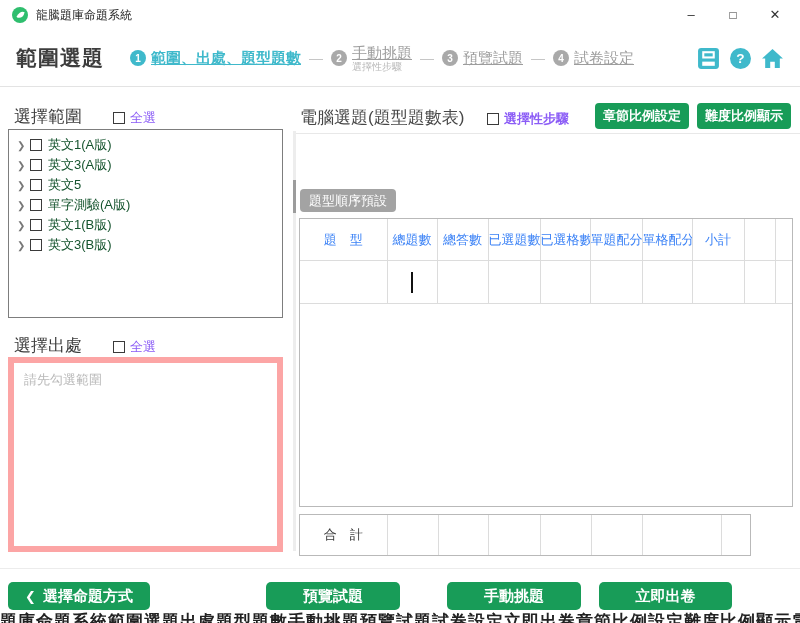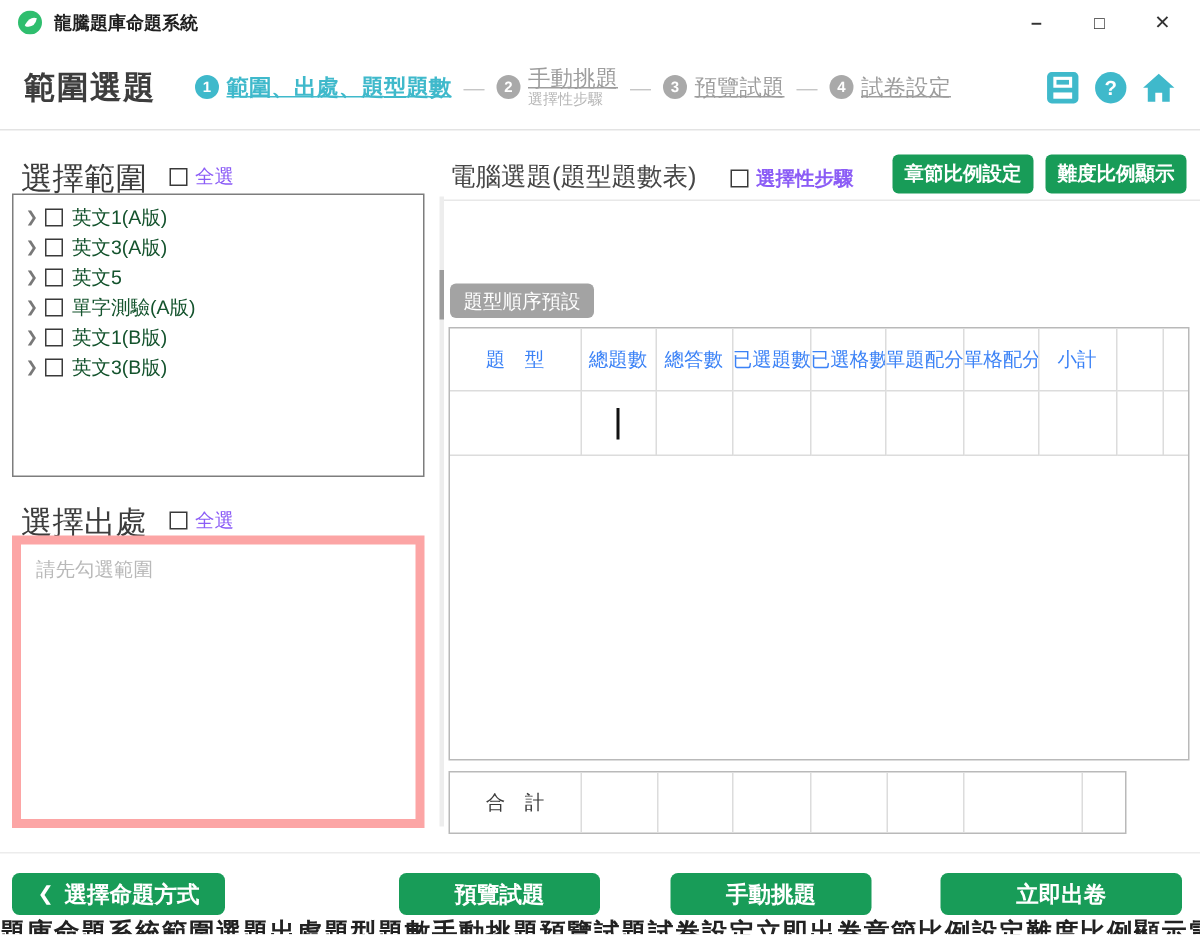--- a/index.html
+++ b/index.html
@@ -1,20 +1,20 @@
 <!DOCTYPE html>
 <html><head>
 <meta charset="utf-8">
 <style>
   html,body{margin:0;padding:0;background:#fff;}
   #app{position:relative;width:800px;height:623px;background:#fff;overflow:hidden;
        font-family:"Liberation Sans","DejaVu Sans",sans-serif;}
 
   
-  .titlebar{position:absolute;top:0;left:0;right:0;height:30px;display:flex;align-items:center;padding-left:12px;box-sizing:border-box;font-weight:bold;}
+  .titlebar{position:absolute;top:0;left:0;right:0;height:30px;display:flex;align-items:center;padding-left:12px;box-sizing:border-box;}
   .app-title{font-size:12px;color:#1f1f1f;margin-left:8px;}
   .win-controls{position:absolute;right:4px;top:0;height:30px;display:flex;}
   .win-btn{width:42px;text-align:center;line-height:30px;font-size:13px;color:#333;cursor:default;}
   .win-btn.max{font-size:12px;}
 
   
   .header{position:absolute;top:30px;left:0;right:0;height:56px;display:flex;align-items:center;padding:0 16px;box-sizing:border-box;}
   .page-title{font-size:21px;font-weight:700;color:#3d3d3d;letter-spacing:1px;}
   .steps{display:flex;align-items:center;margin-left:26px;}
   .step{display:flex;align-items:center;}
@@ -29,21 +29,21 @@
   .hicons{margin-left:auto;display:flex;gap:9px;align-items:center;}
   .hicon{width:23px;height:23px;display:block;}
   .hdivider{position:absolute;top:86px;left:0;right:0;height:1px;background:#e3e3e3;}
 
   
   .cbox{width:12px;height:12px;border:1px solid #3a3a3a;background:#fff;display:inline-block;box-sizing:border-box;flex:none;}
   .cb-group{position:absolute;display:flex;align-items:center;}
   .cb-label{font-size:13px;color:#8b5cf6;margin-left:5px;white-space:nowrap;}
 
   
-  .section-title{position:absolute;font-size:21px;color:#3c3c3c;white-space:nowrap;}
+  .section-title{position:absolute;font-size:17px;color:#3c3c3c;white-space:nowrap;}
   #range-box{position:absolute;left:8px;top:129px;width:275px;height:189px;border:1px solid #7d7d7d;box-sizing:border-box;padding-top:5px;}
   .tree-item{display:flex;align-items:center;height:20px;padding-left:8px;}
   .chev{color:#787878;font-size:10px;width:13px;flex:none;}
   .tree-label{font-size:13px;color:#14532d;margin-left:6px;white-space:nowrap;}
   #source-box{position:absolute;left:8px;top:357px;width:275px;height:195px;border:6px solid #fca5a5;box-sizing:border-box;}
   .placeholder{color:#b9b9b9;font-size:13px;padding:8px 0 0 10px;}
 
   
   .vtrack{position:absolute;left:293px;top:131px;width:3px;height:420px;background:#ededed;}
   .vthumb{position:absolute;left:293px;top:180px;width:3px;height:33px;background:#9c9c9c;}
@@ -71,21 +71,21 @@
   #footer-table-wrap td:last-child{border-right:none;}
 
   
   .bdivider{position:absolute;top:568px;left:0;right:0;height:1px;background:#ececec;}
   .big-btn{position:absolute;top:582px;height:28px;border-radius:5px;background:#189c58;color:#fff;font-size:15px;font-weight:700;
           display:flex;align-items:center;justify-content:center;box-sizing:border-box;white-space:nowrap;}
   #btn-back{left:8px;width:142px;}
   #btn-back .bchev{font-size:13px;margin-right:7px;}
   #btn-preview{left:266px;width:134px;}
   #btn-manual{left:447px;width:134px;}
-  #btn-generate{left:627px;width:161px;}
+  #btn-generate{left:599px;width:133px;}
 
   
   .strip{position:absolute;top:612px;left:0;right:0;height:11px;overflow:hidden;font-size:17px;line-height:20px;
          font-weight:600;color:#222;white-space:nowrap;letter-spacing:1px;}
 </style>
 </head>
 <body>
 
 <div id="app">
 

